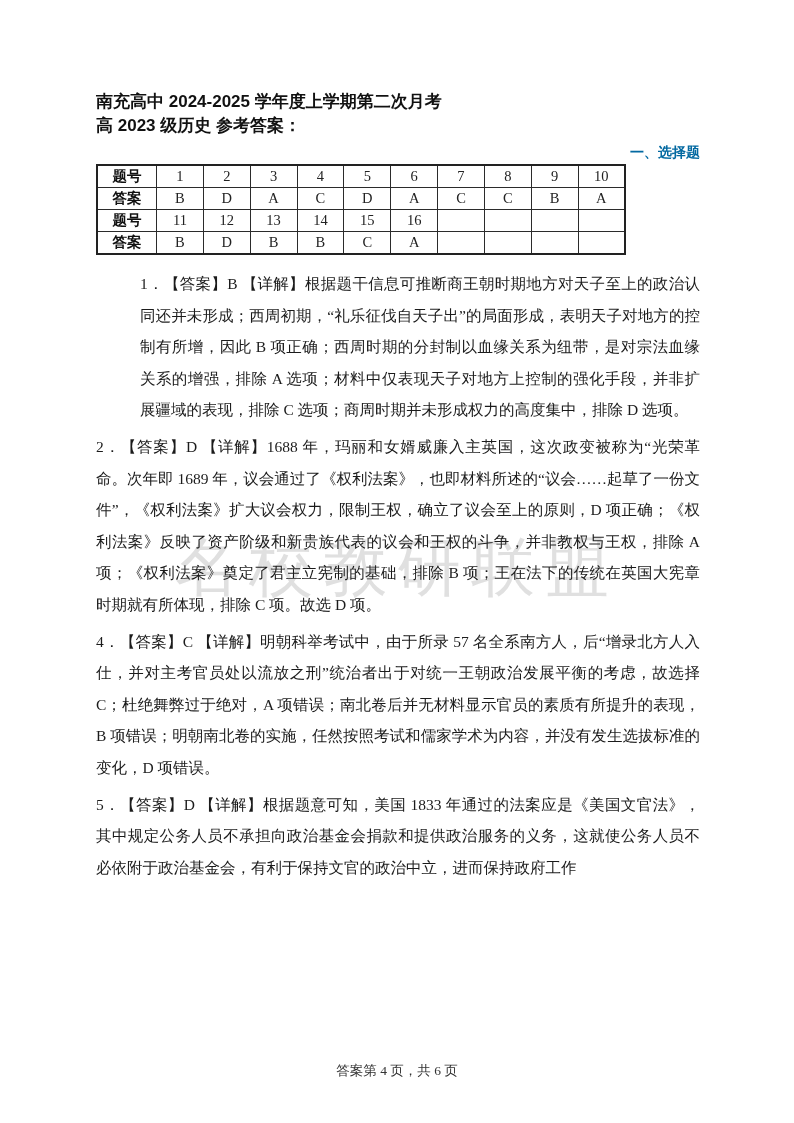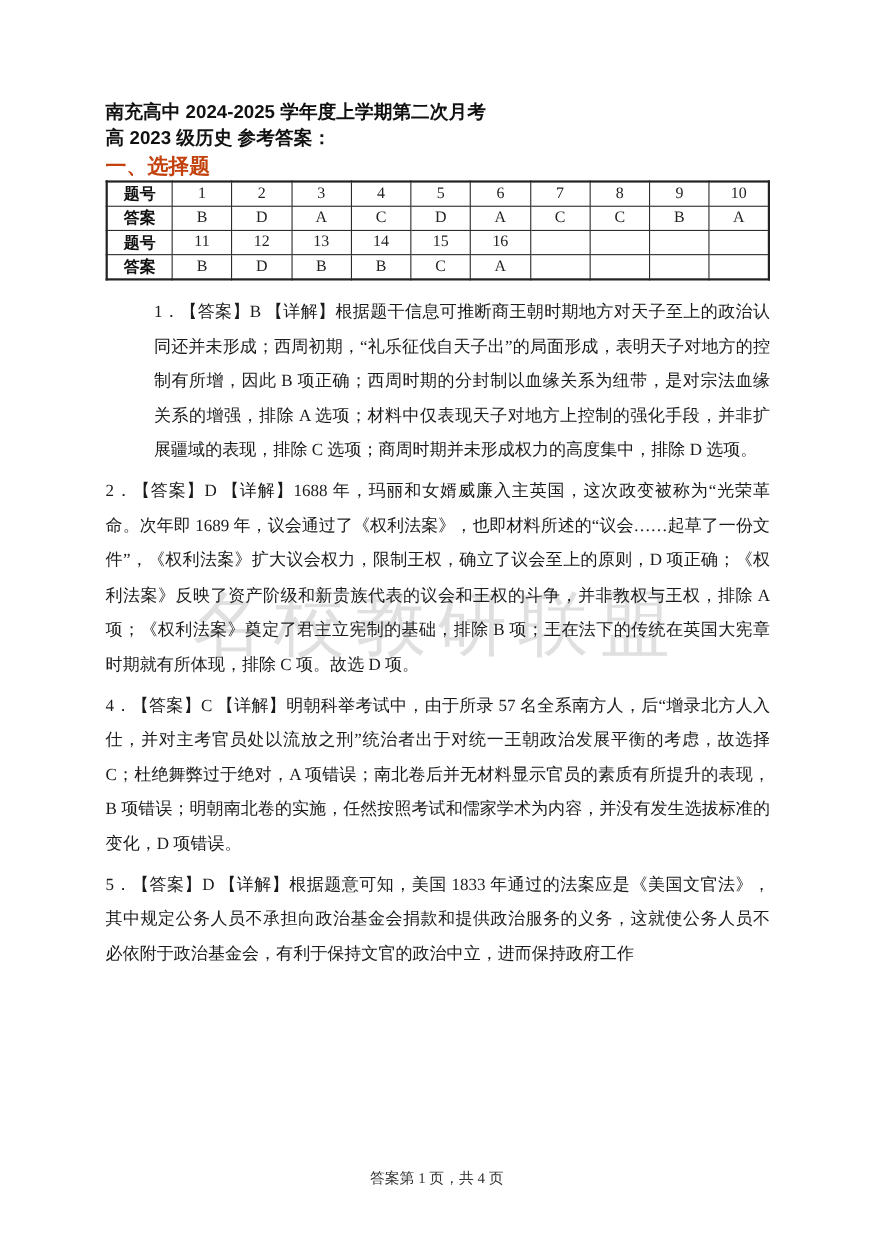--- a/index.html
+++ b/index.html
@@ -14,24 +14,24 @@
     font-size:64px;letter-spacing:10px;white-space:nowrap;
     color:#c7c7c7;opacity:.55;z-index:0;user-select:none;
   }
   .content{position:absolute;left:96px;top:90px;width:604px;z-index:1;}
   .title-line{
     text-align:left;font-family:"Liberation Sans","DejaVu Sans",sans-serif;
     font-weight:bold;font-size:17px;line-height:24px;color:#111;
   }
   .section-heading{
     font-family:"Liberation Sans","DejaVu Sans",sans-serif;font-weight:bold;
-    font-size:19px;line-height:20px;margin-top:4px;margin-bottom:2px;color:#c2410c;
+    font-size:14px;line-height:20px;margin-top:4px;margin-bottom:2px;color:#0369a1;text-align:right;
   }
   table.answers{
-    border-collapse:collapse;table-layout:fixed;width:604px;
+    border-collapse:collapse;table-layout:fixed;width:530px;
     border:2px solid #222;
   }
   table.answers td,table.answers th{
     border:1px solid #2b2b2b;height:21px;text-align:center;vertical-align:middle;
     padding:0;overflow:hidden;
   }
   th.row-label{
     font-family:"Liberation Sans","DejaVu Sans",sans-serif;font-weight:bold;
     font-size:14.5px;width:58px;color:#111;
   }
@@ -117,15 +117,15 @@
       </tbody>
     </table>
 
     <p class="para first">1．【答案】B 【详解】根据题干信息可推断商王朝时期地方对天子至上的政治认同还并未形成；西周初期，“礼乐征伐自天子出”的局面形成，表明天子对地方的控制有所增，因此 B 项正确；西周时期的分封制以血缘关系为纽带，是对宗法血缘关系的增强，排除 A 选项；材料中仅表现天子对地方上控制的强化手段，并非扩展疆域的表现，排除 C 选项；商周时期并未形成权力的高度集中，排除 D 选项。</p>
     <p class="para">2．【答案】D 【详解】1688 年，玛丽和女婿威廉入主英国，这次政变被称为“光荣革命。次年即 1689 年，议会通过了《权利法案》，也即材料所述的“议会……起草了一份文件”，《权利法案》扩大议会权力，限制王权，确立了议会至上的原则，D 项正确；《权利法案》反映了资产阶级和新贵族代表的议会和王权的斗争，并非教权与王权，排除 A 项；《权利法案》奠定了君主立宪制的基础，排除 B 项；王在法下的传统在英国大宪章时期就有所体现，排除 C 项。故选 D 项。</p>
     <p class="para">4．【答案】C 【详解】明朝科举考试中，由于所录 57 名全系南方人，后“增录北方人入仕，并对主考官员处以流放之刑”统治者出于对统一王朝政治发展平衡的考虑，故选择 C；杜绝舞弊过于绝对，A 项错误；南北卷后并无材料显示官员的素质有所提升的表现，B 项错误；明朝南北卷的实施，任然按照考试和儒家学术为内容，并没有发生选拔标准的变化，D 项错误。</p>
     <p class="para">5．【答案】D 【详解】根据题意可知，美国 1833 年通过的法案应是《美国文官法》，其中规定公务人员不承担向政治基金会捐款和提供政治服务的义务，这就使公务人员不必依附于政治基金会，有利于保持文官的政治中立，进而保持政府工作</p>
 
   </div>
 
-  <div class="footer">答案第 1 页，共 4 页</div>
+  <div class="footer">答案第 4 页，共 6 页</div>
 
 </div>
 
 </body></html>

